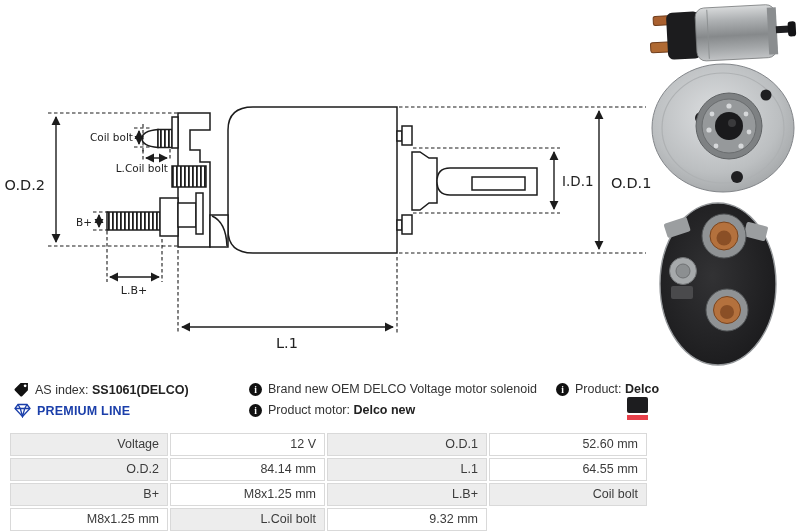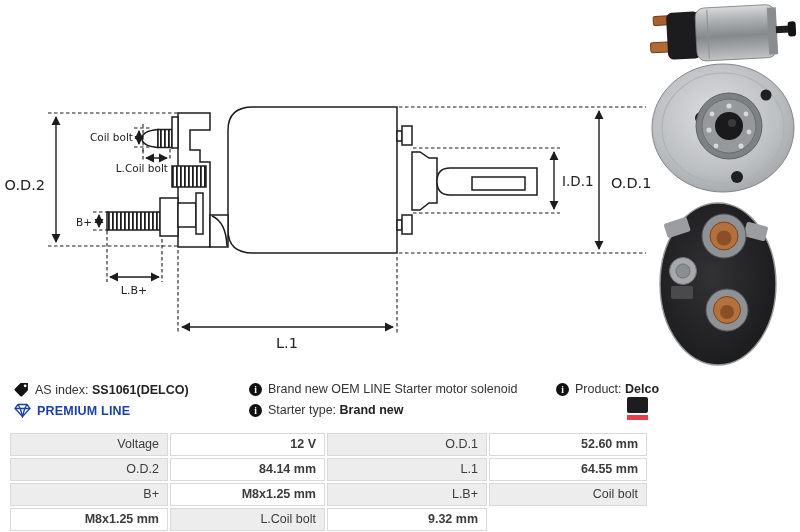--- a/index.html
+++ b/index.html
@@ -14,21 +14,21 @@
          margin-right:6px;flex:0 0 auto;}
   .premium{font-weight:bold;color:#1b3faa;letter-spacing:.2px;font-size:12.5px;}
   .logo-black{position:absolute;left:627px;top:397px;width:21px;height:16px;background:#1d1d1f;border-radius:2px;}
   .logo-red{position:absolute;left:627px;top:415px;width:21px;height:5px;background:#e8404a;}
   
   .specs{position:absolute;left:10px;top:433px;display:grid;
          grid-template-columns:158px 155px 160px 158px;column-gap:2px;row-gap:2px;}
   .cell{height:21px;line-height:21px;border:1px solid #d9d9d9;font-size:12.5px;
         text-align:right;padding-right:8px;color:#3b3b3b;overflow:hidden;}
   .lab{background:#ededed;}
-  .val{background:#ffffff;font-weight:bold;}
+  .val{background:#ffffff;}
   svg text{font-family:"DejaVu Sans","Liberation Sans",sans-serif;fill:#222;}
 </style>
 </head>
 <body>
 
 <div id="stage">
 
   <svg class="abs" style="left:0;top:0" width="660" height="372" viewBox="0 0 660 372">
     <defs>
       <pattern id="hatch" width="4" height="4" patternUnits="userSpaceOnUse">
@@ -188,41 +188,41 @@
   <div class="inforow" style="left:14px;top:382px">
     <svg width="15" height="15" viewBox="0 0 14 14" style="margin-right:6px">
       <path d="M6.2,1 L13,1 L13,7.8 L7.6,13.2 Q6.8,14 6,13.2 L0.8,8 Q0,7.2 0.8,6.4 Z" fill="#111"></path>
       <circle cx="10.4" cy="3.6" r="1.3" fill="#fff"></circle>
     </svg>
     <span><span>AS index:</span>&nbsp;<b>SS1061(DELCO)</b></span>
   </div>
 
   <div class="inforow" style="left:249px;top:382px">
     <span class="iicon">i</span>
-    <span>Brand new OEM LINE Starter motor solenoid</span>
+    <span>Brand new OEM DELCO Voltage motor solenoid</span>
   </div>
 
   <div class="inforow" style="left:556px;top:382px">
     <span class="iicon">i</span>
     <span><span>Product:</span>&nbsp;<b>Delco</b></span>
   </div>
 
   <div class="inforow" style="left:14px;top:403px">
     <svg width="17" height="15" viewBox="0 0 17 15" style="margin-right:6px">
       <g fill="none" stroke="#1b3faa" stroke-width="1.3">
         <path d="M4,1.5 L13,1.5 L16,5.5 L8.5,13.5 L1,5.5 Z"></path>
         <path d="M1,5.5 L16,5.5 M4,1.5 L6.3,5.5 L8.5,13.5 L10.7,5.5 L13,1.5"></path>
       </g>
     </svg>
     <span class="premium">PREMIUM LINE</span>
   </div>
 
   <div class="inforow" style="left:249px;top:403px">
     <span class="iicon">i</span>
-    <span><span>Starter type:</span>&nbsp;<b>Brand new</b></span>
+    <span><span>Product motor:</span>&nbsp;<b>Delco new</b></span>
   </div>
 
   <div class="logo-black"></div>
   <div class="logo-red"></div>
 
   <div class="specs">
       <div class="cell lab">Voltage</div>
       <div class="cell val">12 V</div>
       <div class="cell lab">O.D.1</div>
       <div class="cell val">52.60 mm</div>

